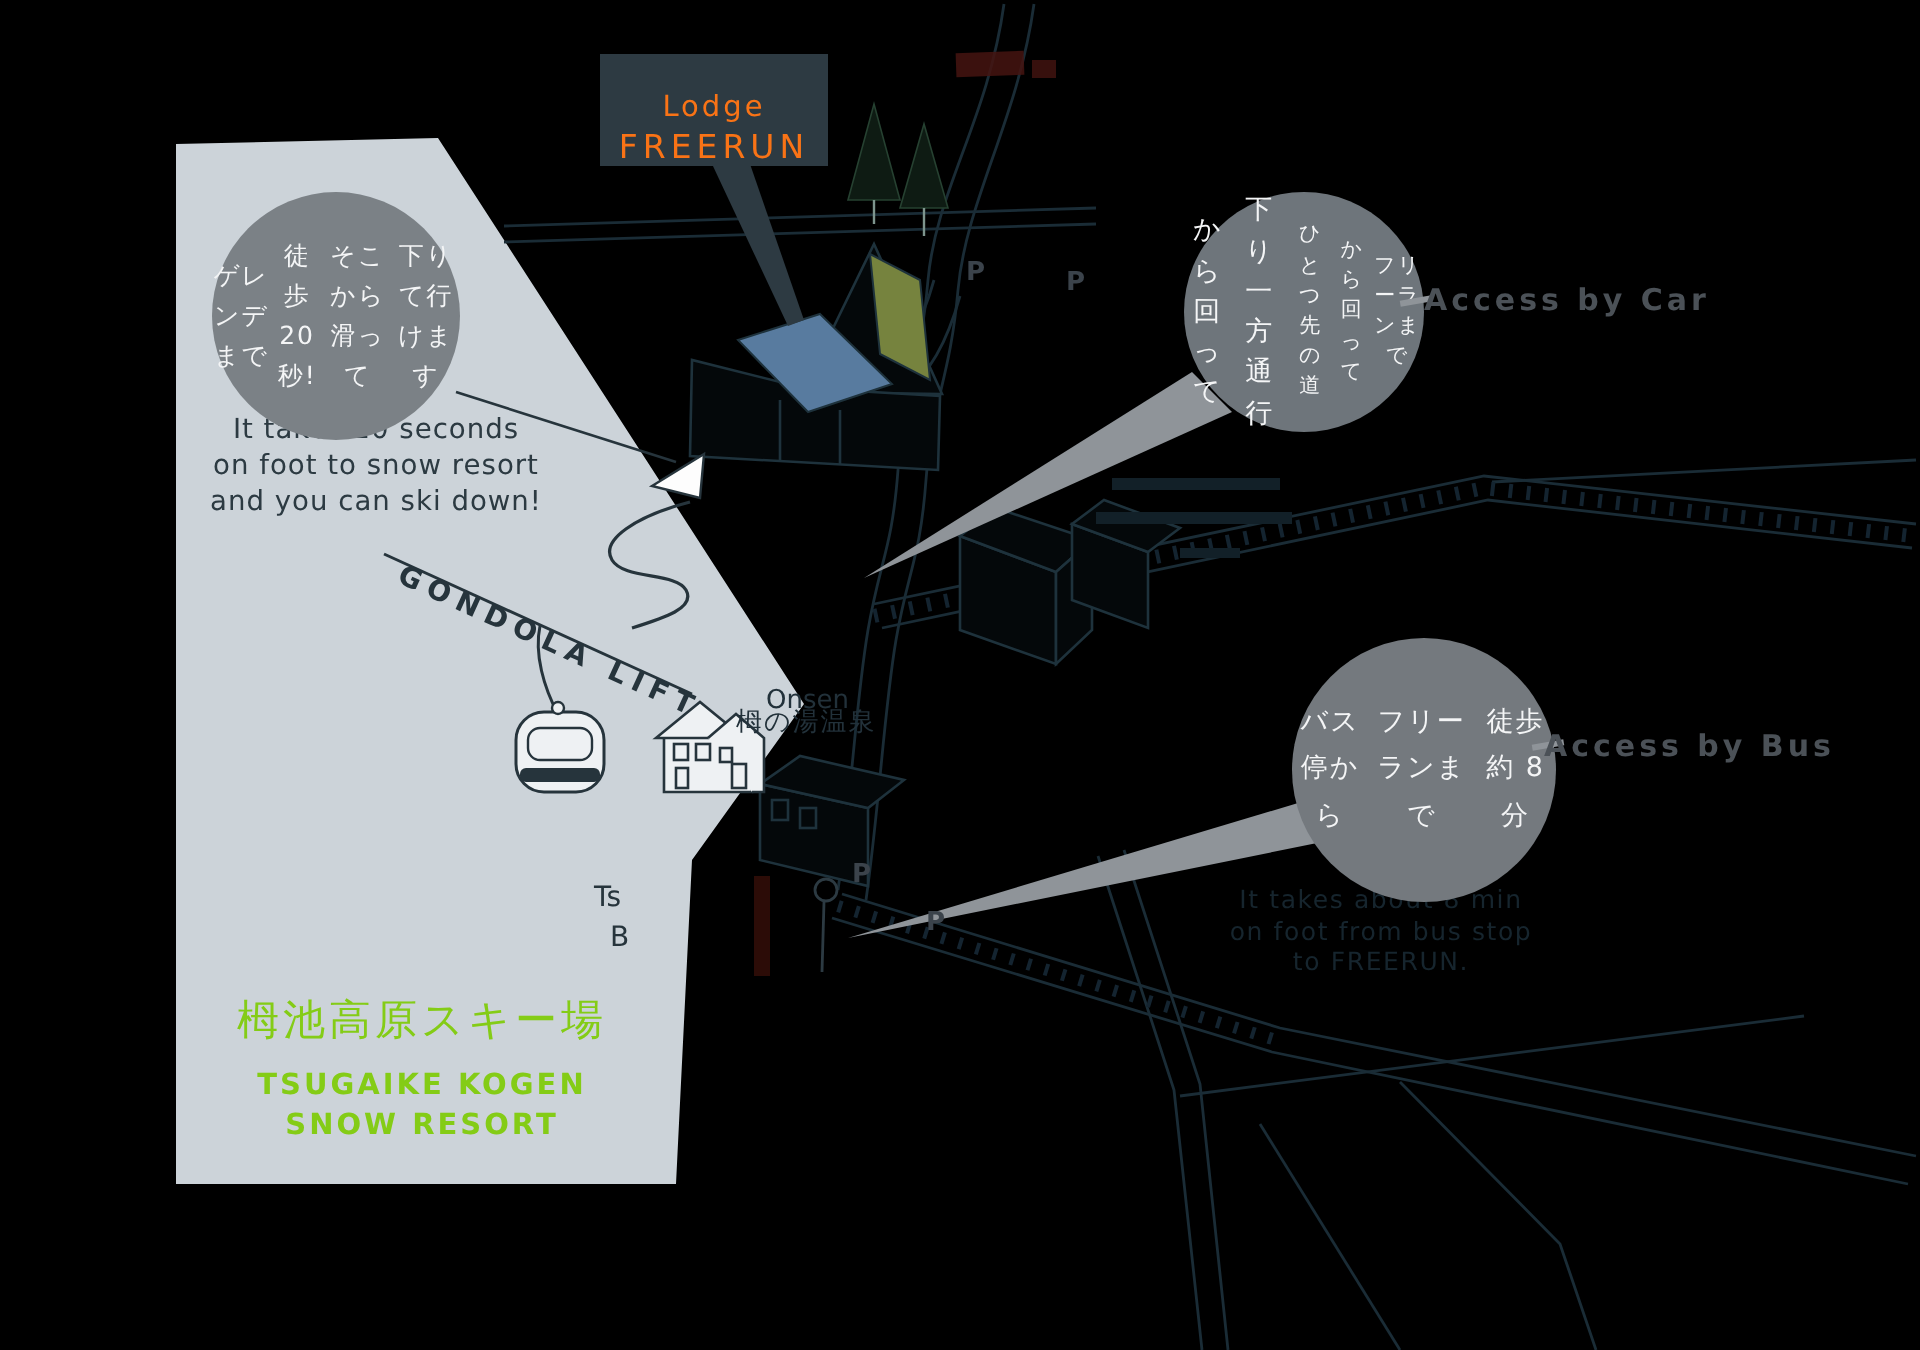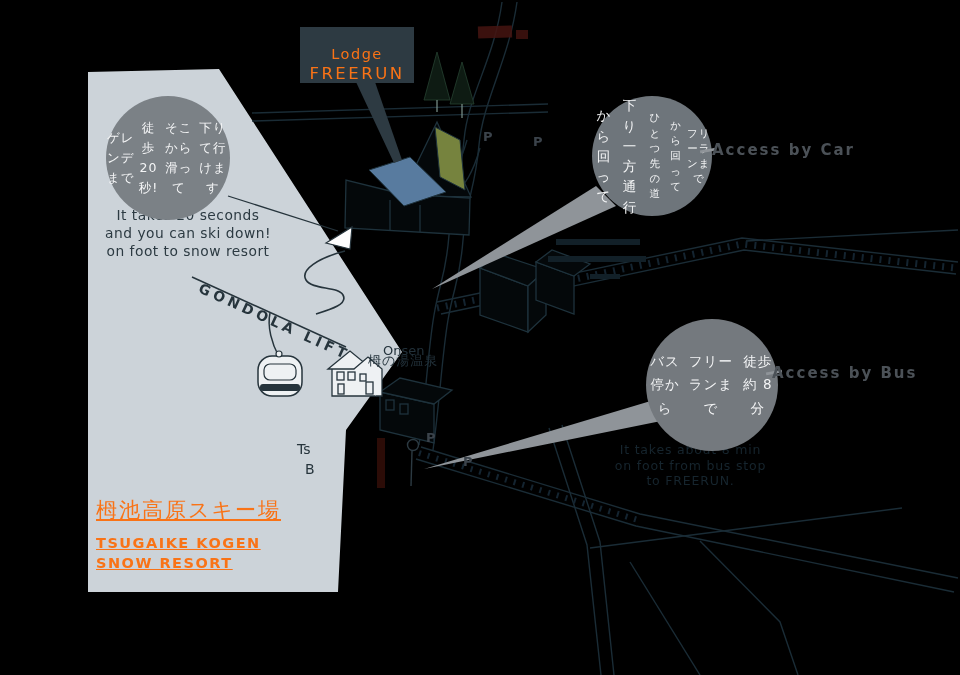--- a/index.html
+++ b/index.html
@@ -35,21 +35,21 @@
   #dash-bus{left:766px;top:371px;transform:rotate(-10deg);}
   #slope-note{left:90px;top:206px;width:196px;text-align:center;font-size:13.8px;line-height:1.32;
               color:#2c3a42;letter-spacing:.5px;font-weight:500;z-index:3;}
   #gondola-label{left:203px;top:280px;transform:rotate(24.5deg);transform-origin:0 0;
                  font-size:14px;font-weight:bold;letter-spacing:4px;color:#26343c;z-index:3;}
   #onsen-jp{left:368px;top:324px;font-size:13px;letter-spacing:1px;color:#22313a;z-index:3;margin-top:28px;}
   #onsen-en{left:383px;top:343px;font-size:13px;color:#22313a;z-index:3;}
   #lbl-ts{left:297px;top:441px;font-size:14px;color:#26343c;z-index:3;}
   #lbl-b{left:305px;top:461px;font-size:14px;color:#26343c;z-index:3;}
   .pmark{font-size:13px;font-weight:bold;color:#3b434b;z-index:3;}
-  #resort{left:96px;top:496px;width:230px;color:#f97316;z-index:3;text-decoration:underline;}
+  #resort{left:96px;top:496px;width:230px;text-align:center;color:#84cc16;z-index:3;}
   #resort .jp{font-size:21px;letter-spacing:2px;}
   #resort .en{font-size:14.5px;letter-spacing:1.5px;font-weight:600;line-height:1.35;margin-top:10px;}
   #bus-note{left:588px;top:442px;width:205px;text-align:center;font-size:12.5px;line-height:15.5px;
             color:#16252e;letter-spacing:.8px;z-index:3;}
   .bar{background:#122028;z-index:3;}
 </style>
 </head>
 <body>
 
 <div id="stage">
@@ -149,22 +149,22 @@
 
   <div id="slope-circle" class="abs circle">
     <span>ゲレンデまで</span>
     <span>徒歩 20 秒!</span>
     <span>そこから滑って</span>
     <span>下りて行けます</span>
   </div>
 
   <div id="slope-note" class="abs">
     <div>It takes 20 seconds</div>
+    <div>on foot to snow resort</div>
     <div>and you can ski down!</div>
-    <div>on foot to snow resort</div>
   </div>
 
   <div id="car-circle" class="abs circle">
     <span class="big">から回って</span>
     <span class="big">下り一方通行</span>
     <span class="gap"></span>
     <span class="sml">ひとつ先の道</span>
     <span class="sml">から回って</span>
     <span class="sml">フリーランまで</span>
   </div>

